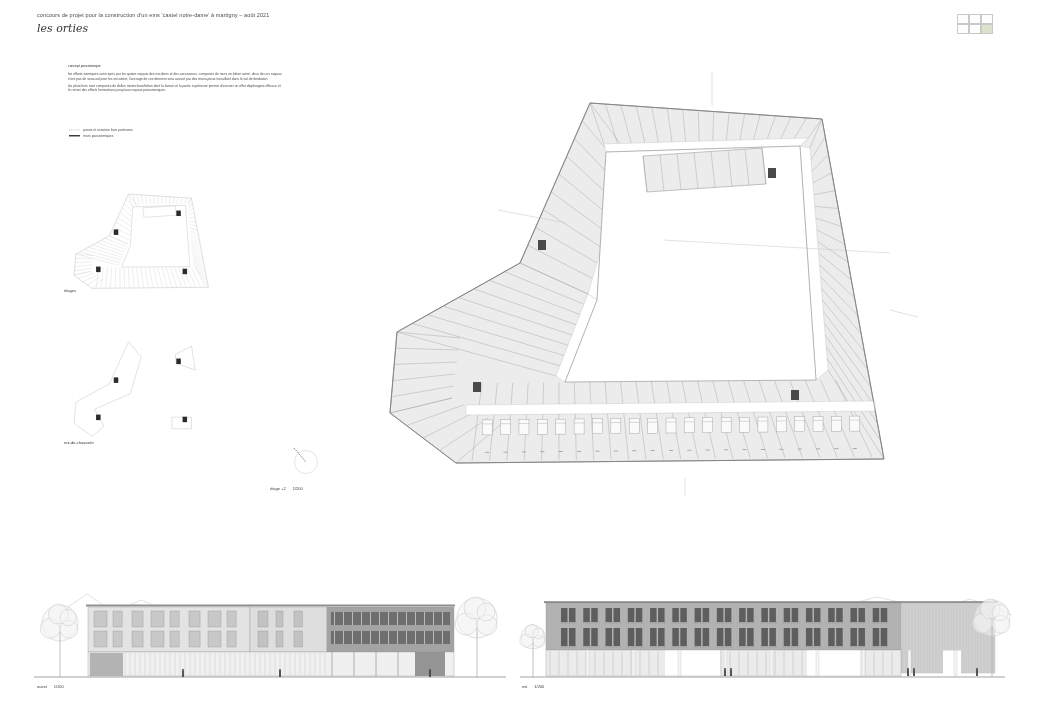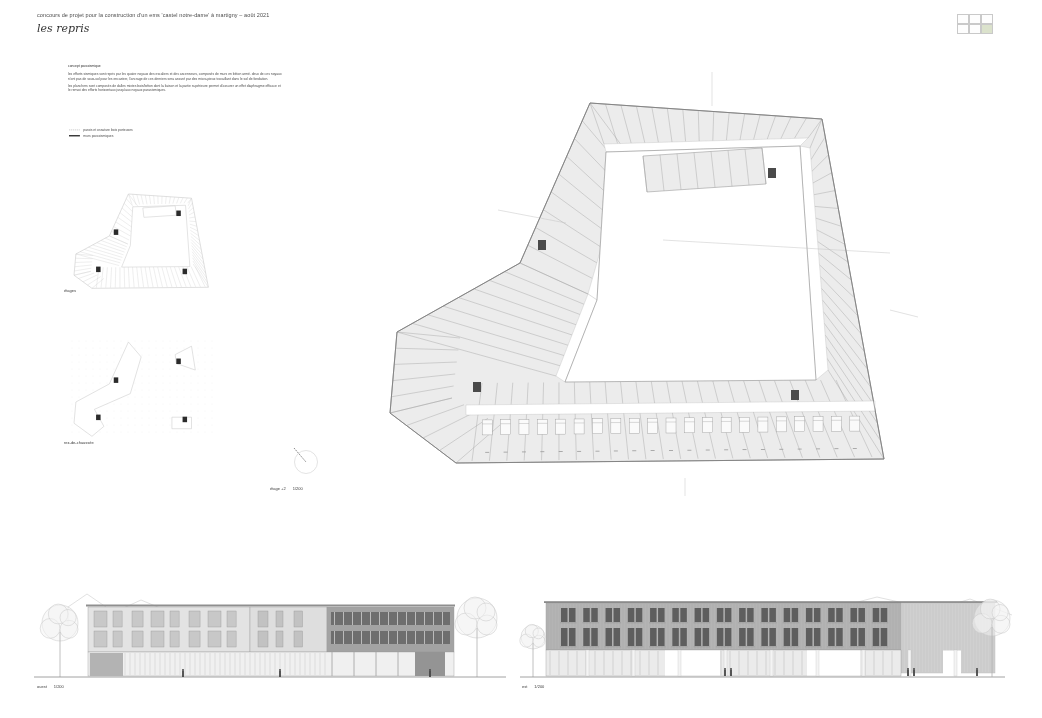--- a/index.html
+++ b/index.html
@@ -22,21 +22,21 @@
   .cap{font-size:8px;transform:scale(0.5);color:#3a3a3a;white-space:nowrap;}
   .cap .sc{margin-left:14px;}
   svg{display:block;}
 </style>
 </head>
 <body>
 
 <div class="sheet">
 
   <div class="abs scaled title" style="left:37px;top:12px;">concours de projet pour la construction d'un ems 'castel notre-dame' à martigny – août 2021</div>
-  <div class="abs project-name" style="left:37px;top:22px;">les repris</div>
+  <div class="abs project-name" style="left:37px;top:22px;">les orties</div>
 
   <div class="abs locator" style="left:957px;top:14px;" id="locator">
       <div class="cell"></div>
       <div class="cell"></div>
       <div class="cell"></div>
       <div class="cell"></div>
       <div class="cell"></div>
       <div class="cell" style="background: rgb(219, 226, 204);"></div>
     </div>
 

